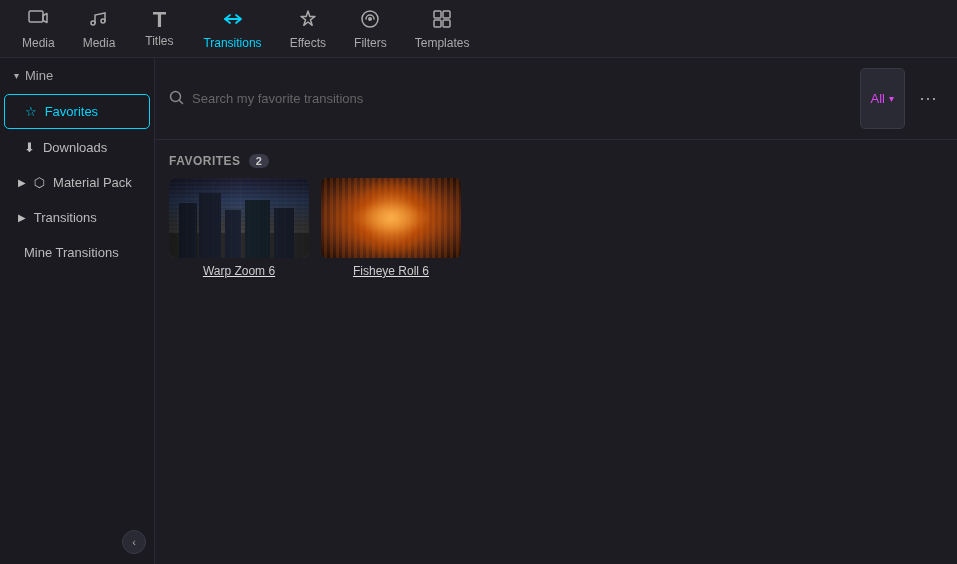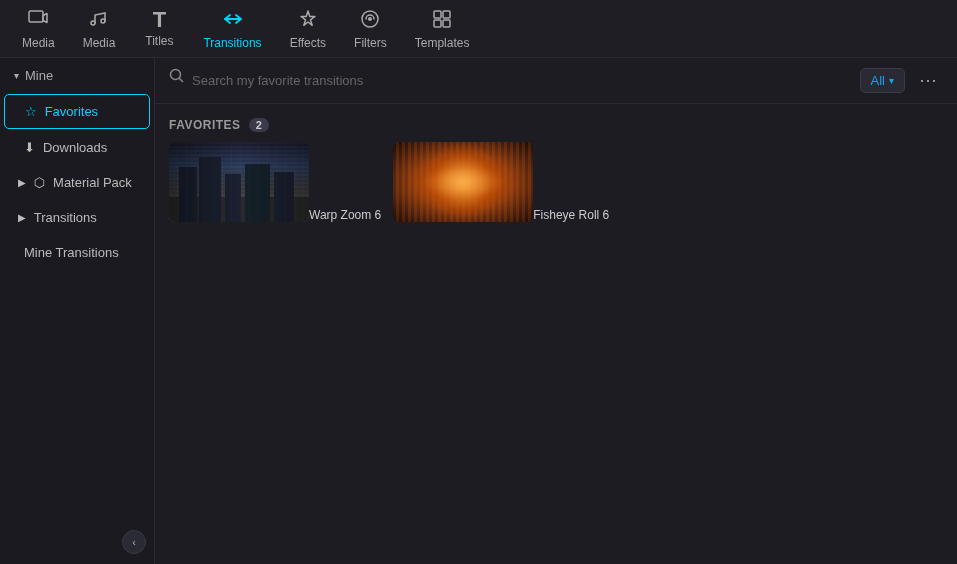--- a/index.html
+++ b/index.html
@@ -119,20 +119,21 @@
       flex: 1;
       display: flex;
       flex-direction: column;
       overflow: hidden;
       background: #1c1c22;
     }
 
     
     .search-bar {
       display: flex;
+      align-items: center;
       gap: 8px;
       padding: 10px 14px;
       border-bottom: 1px solid #2a2a32;
       flex-shrink: 0;
     }
     .search-icon-wrap {
       color: #888;
       font-size: 14px;
     }
     .search-input {
@@ -144,24 +145,24 @@
       font-size: 13px;
     }
     .search-input::placeholder { color: #666; }
     .filter-dropdown {
       display: flex;
       align-items: center;
       gap: 4px;
       background: #2a2a35;
       border: 1px solid #3a3a45;
       border-radius: 5px;
-      padding: 4px 10px;
+      padding: 22px 10px;
       cursor: pointer;
       font-size: 13px;
-      color: #0ea5e9;
+      color: #d946ef;
     }
     .more-btn {
       color: #aaa;
       cursor: pointer;
       font-size: 18px;
       padding: 2px 6px;
       border-radius: 4px;
     }
 
     
@@ -187,24 +188,25 @@
 
     
     .thumbnails-grid {
       display: flex;
       flex-wrap: wrap;
       gap: 0;
       padding: 0 14px;
     }
     .thumb-item {
       display: flex;
-      flex-direction: row;
-      align-items: flex-end;
+      flex-direction: column;
+      align-items: center;
       margin: 0 12px 16px 0;
       cursor: pointer;
+      text-decoration: underline;
     }
     .thumb-img {
       width: 140px;
       height: 80px;
       border-radius: 6px;
       overflow: hidden;
       position: relative;
       background: #333;
     }
     .thumb-label {

